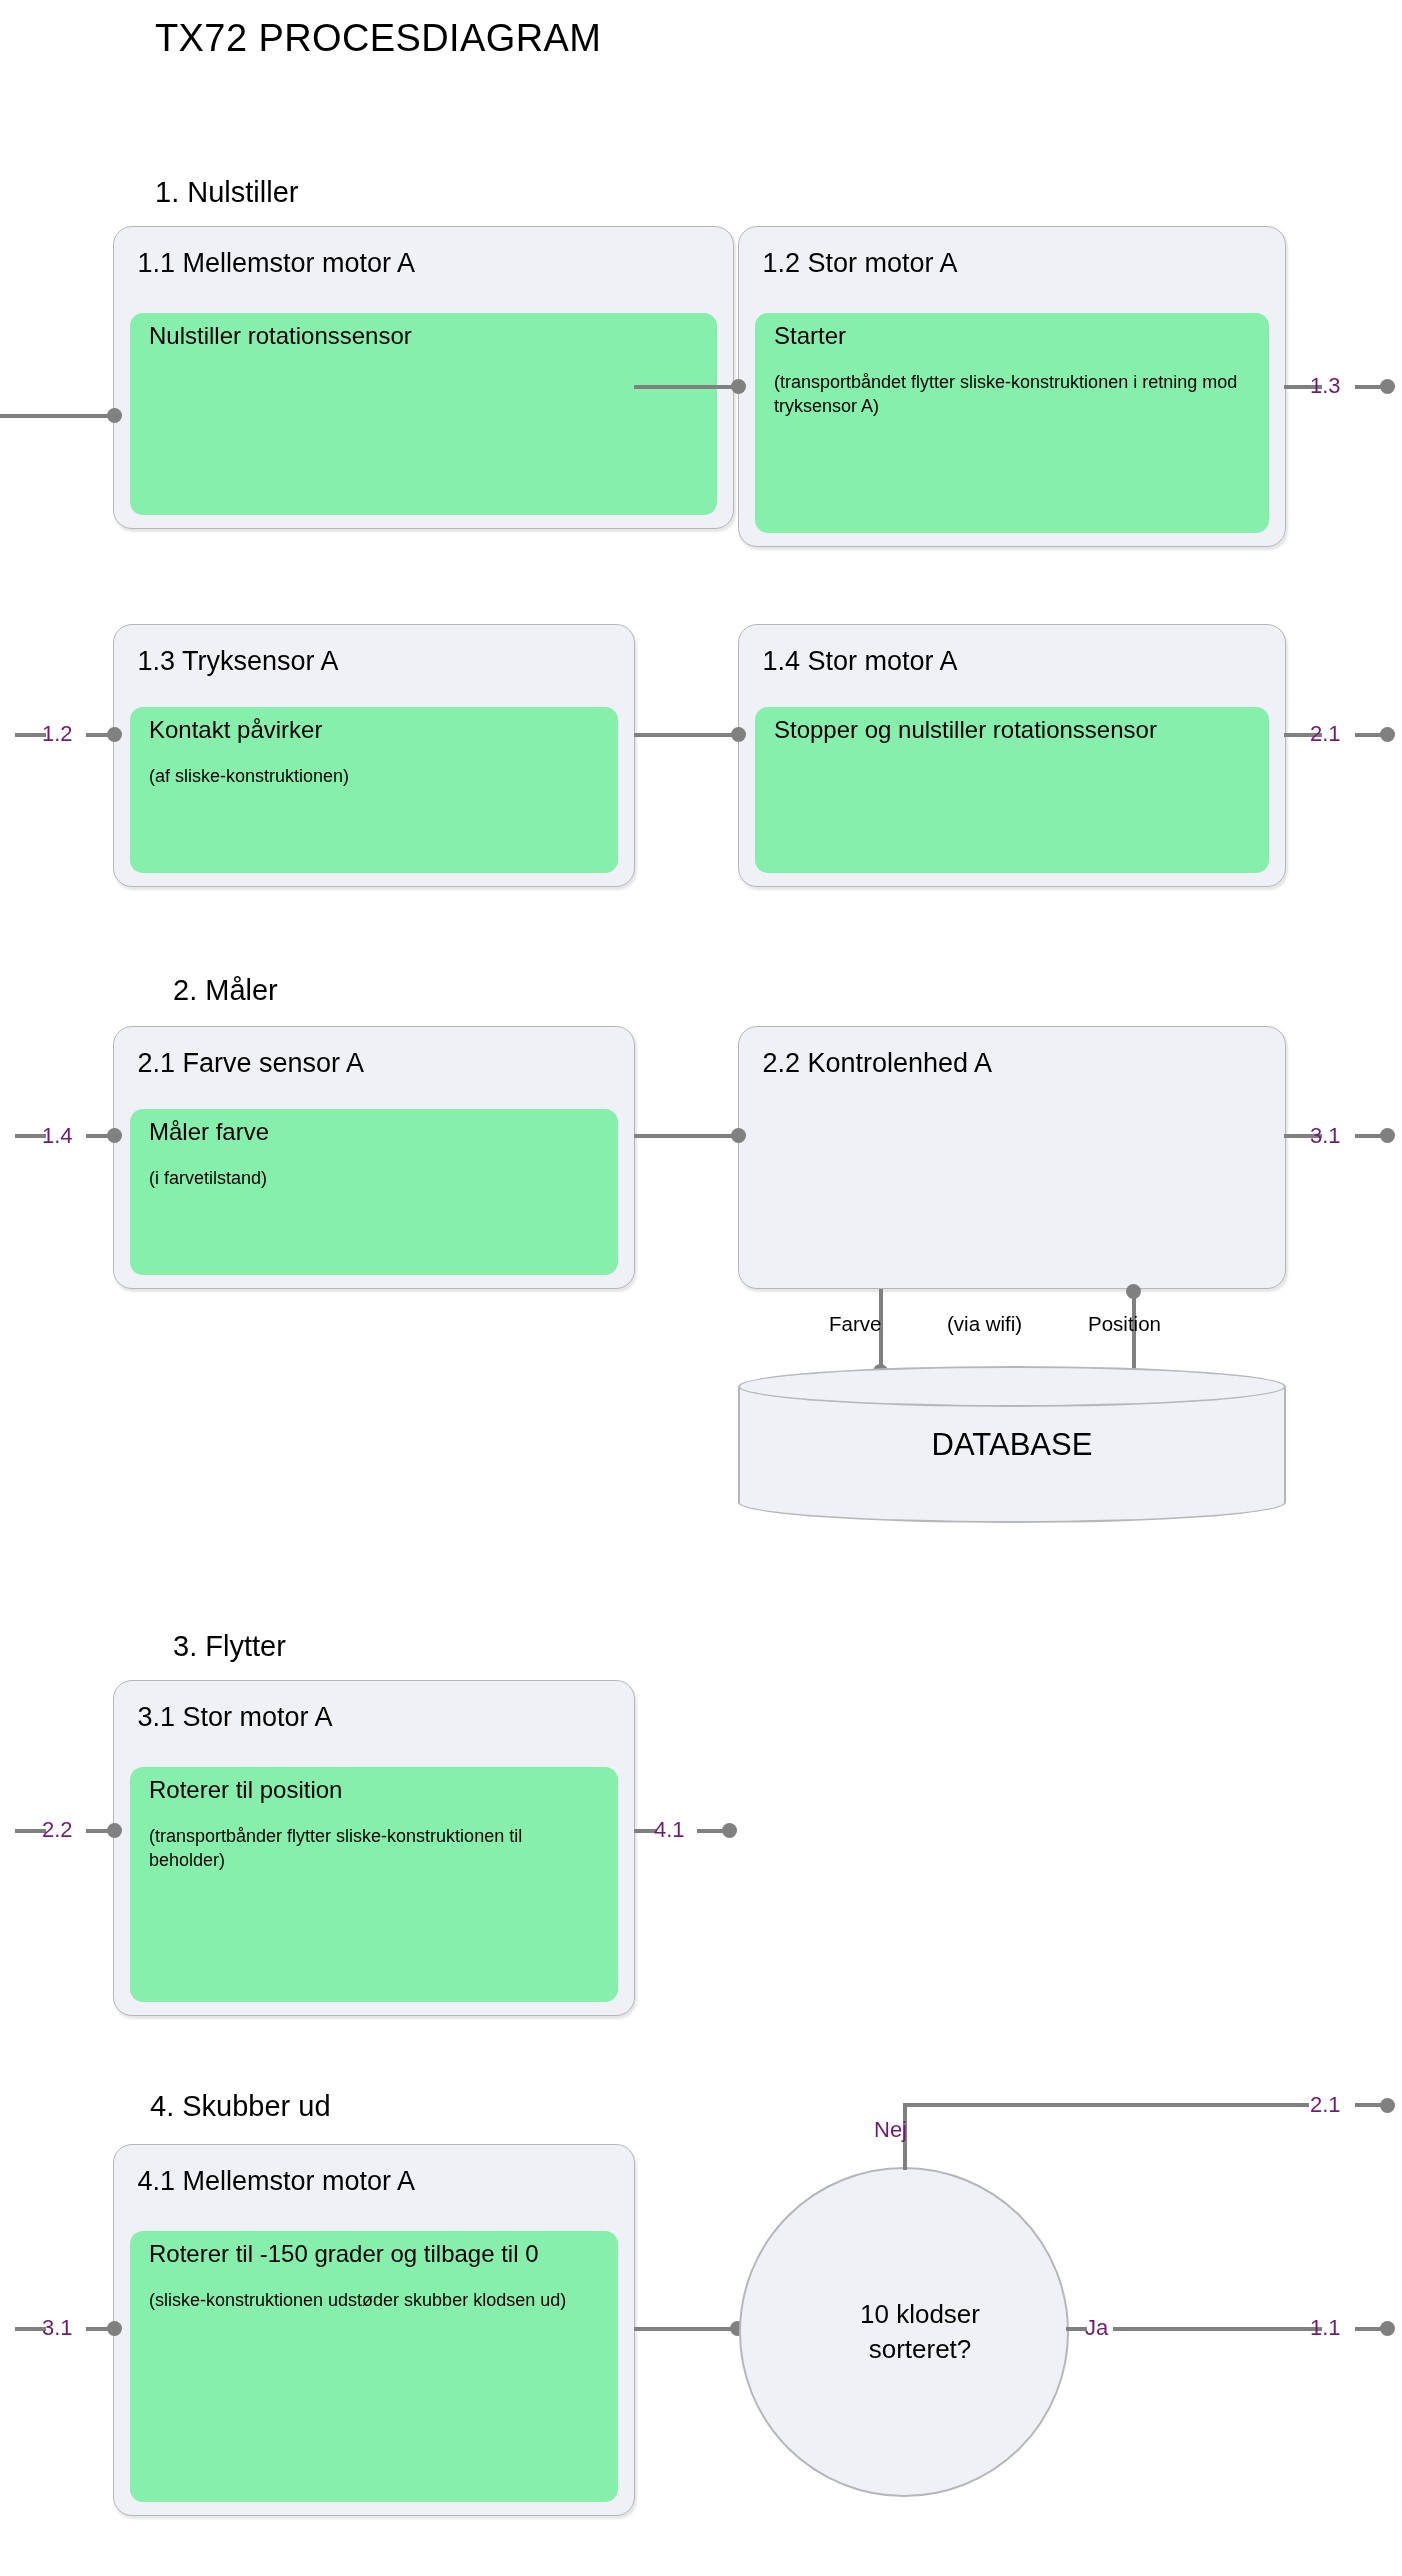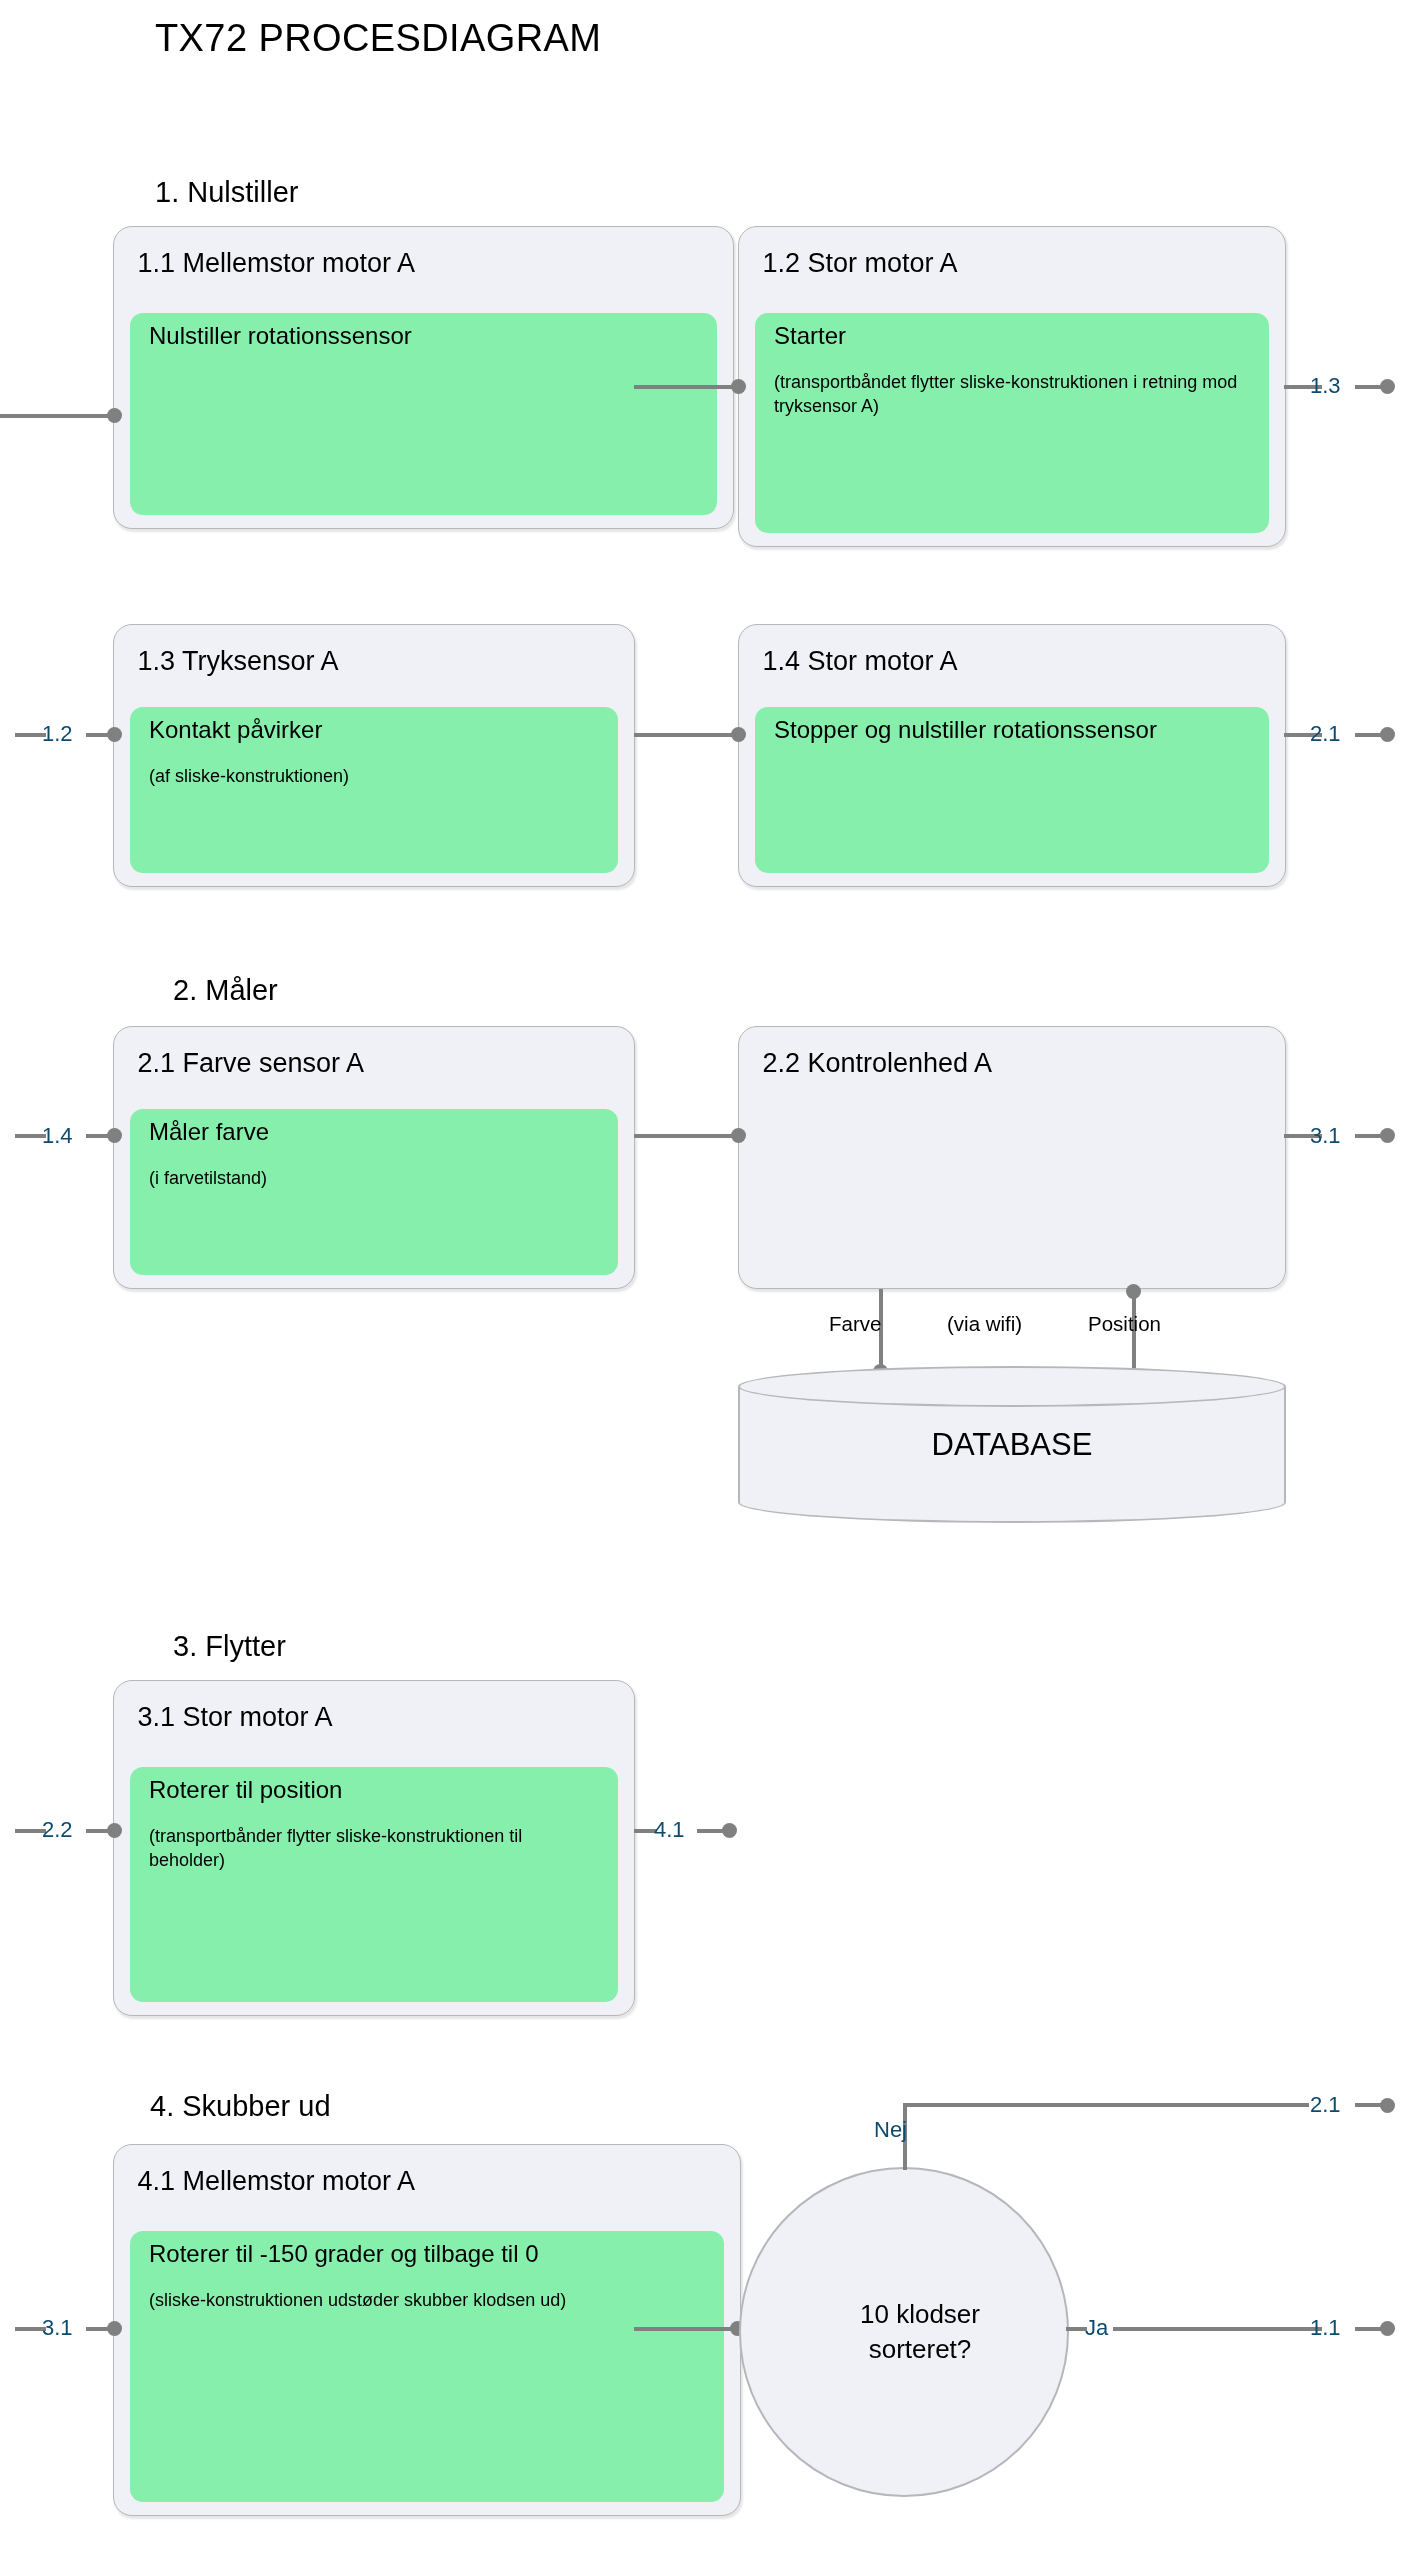--- a/index.html
+++ b/index.html
@@ -95,21 +95,21 @@
     position: absolute;
     width: 15.3px;
     height: 15.3px;
     border-radius: 50%;
     background: #808080;
   }
   .conn-label {
     position: absolute;
     font-size: 22px;
     line-height: 26px;
-    color: #0c4a6e;
+    color: #701a75;
     white-space: nowrap;
   }
   .io-label {
     position: absolute;
     font-size: 20.5px;
     line-height: 25px;
     color: #000;
     white-space: nowrap;
   }
 
@@ -305,21 +305,21 @@
   <div class="conn-line-h" style="left:86px; top:1829px; width:35px;"></div>
   <div class="conn-dot" style="left:107px; top:1823px;"></div>
 
   <div class="conn-line-h" style="left:634px; top:1829px; width:23.4px;"></div>
   <div class="conn-label" style="left:654px; top:1817px;">4.1</div>
   <div class="conn-line-h" style="left:697px; top:1829px; width:33px;"></div>
   <div class="conn-dot" style="left:722px; top:1823px;"></div>
 
   <div class="section-heading" style="left:150px; top:2089px;">4. Skubber ud</div>
 
-  <div class="pbox" style="left:113px; top:2144px; width:628px; height:372px;">
+  <div class="pbox" style="left:113px; top:2144px; width:522px; height:372px;">
     <div class="pbox-title">4.1 Mellemstor motor A</div>
     <div class="pbox-body" style="top:86px;">
       <div class="pbox-body-main">Roterer til -150 grader og tilbage til 0</div>
       <div class="pbox-body-note">(sliske-konstruktionen udstøder skubber klodsen ud)</div>
     </div>
   </div>
 
   <div class="conn-line-h" style="left:14.6px; top:2327px; width:31px;"></div>
   <div class="conn-label" style="left:42px; top:2315px;">3.1</div>
   <div class="conn-line-h" style="left:86px; top:2327px; width:35px;"></div>

